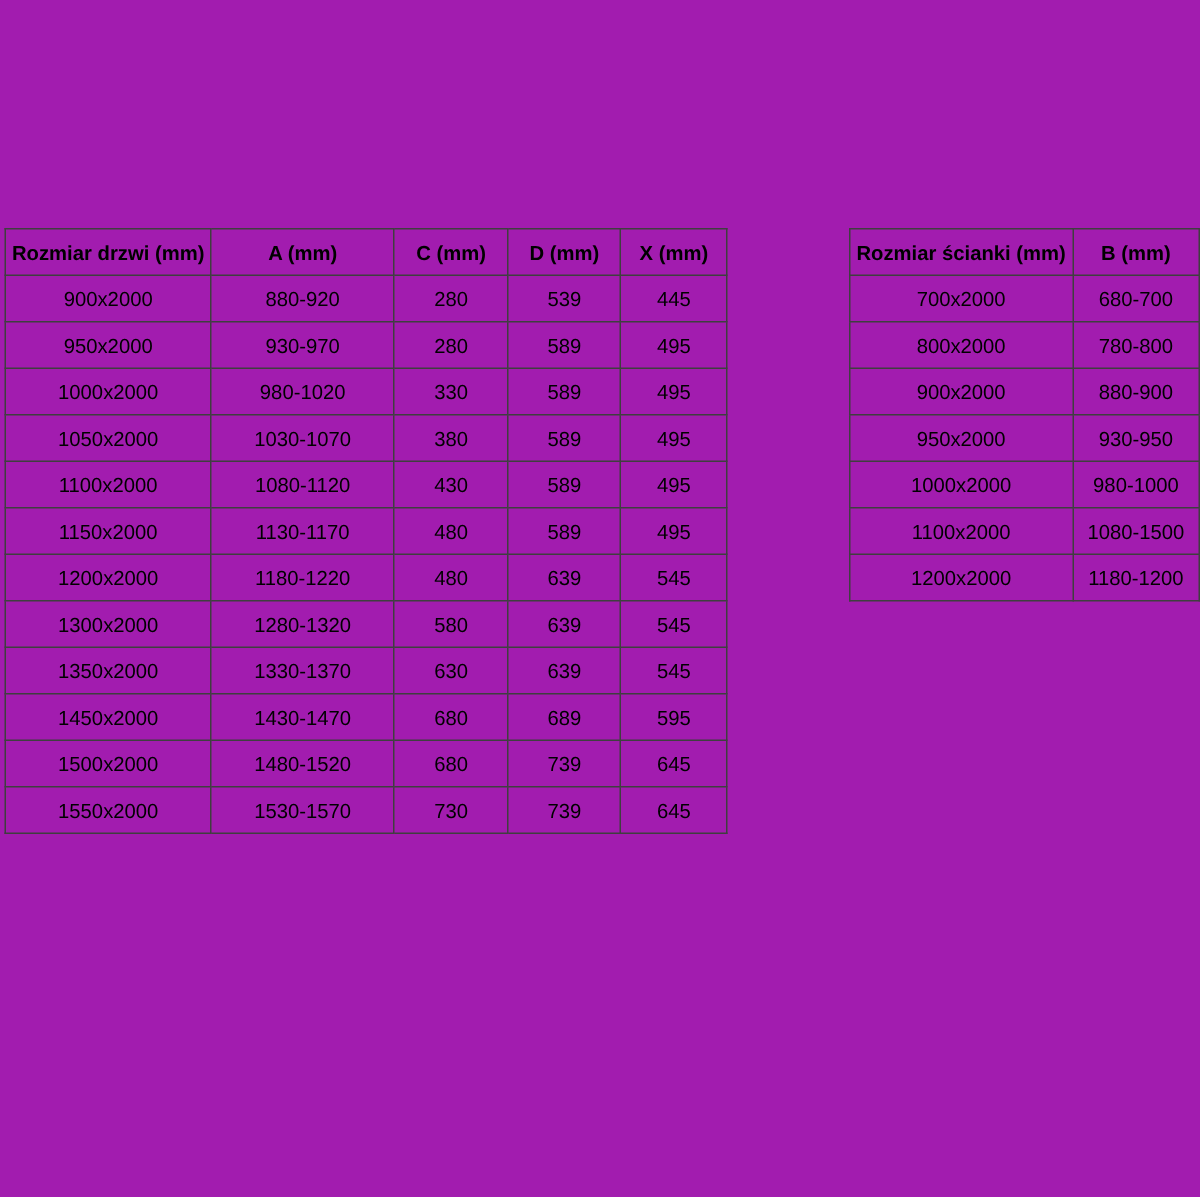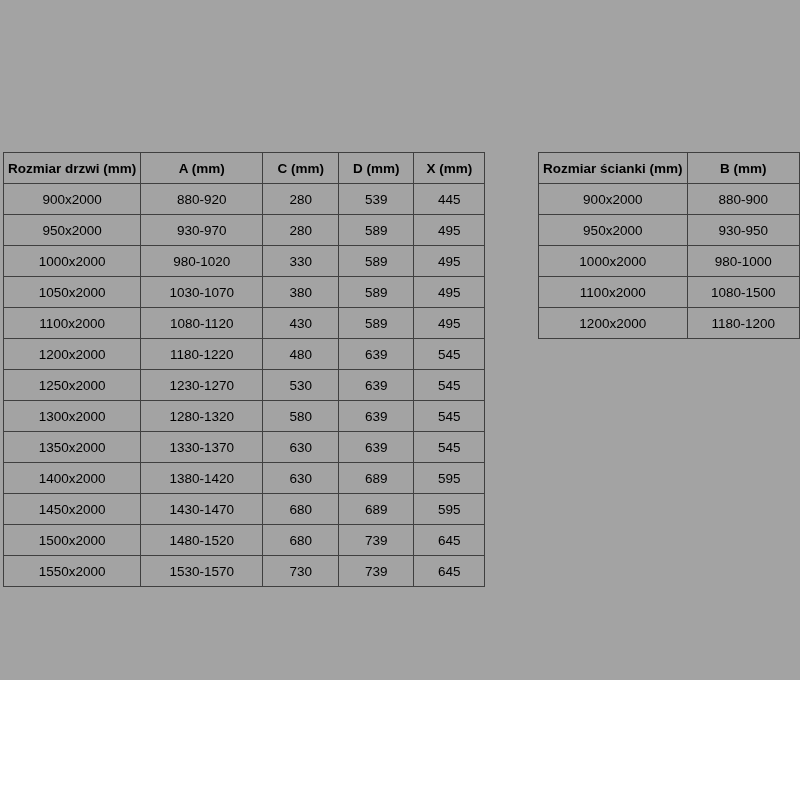--- a/index.html
+++ b/index.html
@@ -4,22 +4,22 @@
 <style>
   html, body {
     margin: 0;
     padding: 0;
     background: #ffffff;
     font-family: "Liberation Sans", sans-serif;
   }
   .page {
     position: relative;
     width: 800px;
-    height: 680px;
-    background: #a3a3a3;
+    height: 798px;
+    background: #a21caf;
     overflow: hidden;
   }
   table.spec-table {
     position: absolute;
     border-collapse: collapse;
     table-layout: fixed;
   }
   table.spec-table th,
   table.spec-table td {
     border: 1px solid #3f3f3f;
@@ -35,21 +35,21 @@
     font-weight: bold;
   }
   
   #doors-table { left: 3px; top: 152px; }
   #doors-table col:nth-child(1) { width: 136px; }
   #doors-table col:nth-child(2) { width: 122px; }
   #doors-table col:nth-child(3) { width: 76px; }
   #doors-table col:nth-child(4) { width: 75px; }
   #doors-table col:nth-child(5) { width: 71px; }
   
-  #wall-table { left: 538px; top: 152px; padding-left: 12px; }
+  #wall-table { left: 566px; top: 152px; padding-left: 12px; }
   #wall-table col:nth-child(1) { width: 137px; }
   #wall-table col:nth-child(2) { width: 115px; }
 </style>
 </head>
 <body>
 
 <div class="page">
   <table class="spec-table" id="doors-table">
       <colgroup>
         <col>
@@ -97,55 +97,48 @@
           <td>495</td>
         </tr>
         <tr>
           <td>1100x2000</td>
           <td>1080-1120</td>
           <td>430</td>
           <td>589</td>
           <td>495</td>
         </tr>
         <tr>
+          <td>1150x2000</td>
+          <td>1130-1170</td>
+          <td>480</td>
+          <td>589</td>
+          <td>495</td>
+        </tr>
+        <tr>
           <td>1200x2000</td>
           <td>1180-1220</td>
           <td>480</td>
           <td>639</td>
           <td>545</td>
         </tr>
         <tr>
-          <td>1250x2000</td>
-          <td>1230-1270</td>
-          <td>530</td>
-          <td>639</td>
-          <td>545</td>
-        </tr>
-        <tr>
           <td>1300x2000</td>
           <td>1280-1320</td>
           <td>580</td>
           <td>639</td>
           <td>545</td>
         </tr>
         <tr>
           <td>1350x2000</td>
           <td>1330-1370</td>
           <td>630</td>
           <td>639</td>
           <td>545</td>
         </tr>
         <tr>
-          <td>1400x2000</td>
-          <td>1380-1420</td>
-          <td>630</td>
-          <td>689</td>
-          <td>595</td>
-        </tr>
-        <tr>
           <td>1450x2000</td>
           <td>1430-1470</td>
           <td>680</td>
           <td>689</td>
           <td>595</td>
         </tr>
         <tr>
           <td>1500x2000</td>
           <td>1480-1520</td>
           <td>680</td>
@@ -167,20 +160,28 @@
         <col>
       </colgroup>
       <thead>
         <tr>
           <th>Rozmiar ścianki (mm)</th>
           <th>B (mm)</th>
         </tr>
       </thead>
       <tbody>
         <tr>
+          <td>700x2000</td>
+          <td>680-700</td>
+        </tr>
+        <tr>
+          <td>800x2000</td>
+          <td>780-800</td>
+        </tr>
+        <tr>
           <td>900x2000</td>
           <td>880-900</td>
         </tr>
         <tr>
           <td>950x2000</td>
           <td>930-950</td>
         </tr>
         <tr>
           <td>1000x2000</td>
           <td>980-1000</td>

